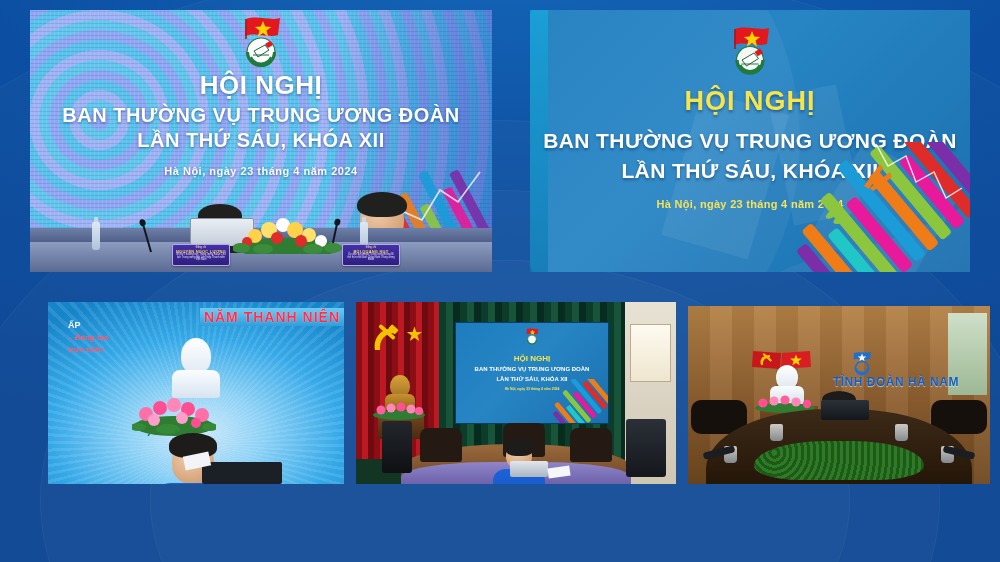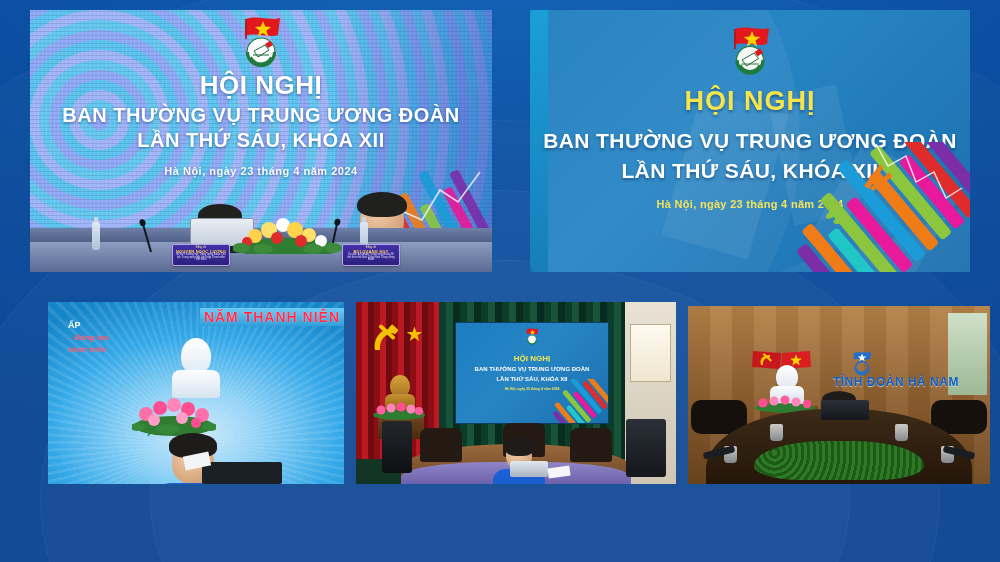--- a/index.html
+++ b/index.html
@@ -448,21 +448,21 @@
         <ellipse cx="60" cy="78" rx="7" ry="3.4" transform="rotate(-20 60 78)"></ellipse>
       </g>
     </svg>
   </div>
 
   <div class="tile" id="tile-b1">
     <div class="b1-bg"></div>
     <div class="b1-textL">
       <span>ẤP</span>
       <span class="it">– Đảng tạo</span>
-      <span class="it">hành triển</span>
+      <span class="it">trực triển</span>
     </div>
     <div class="b1-banner">NĂM THANH NIÊN</div>
 
     <div class="bust" style="left:50%; top:36px;">
       <div class="bust-head"></div>
       <div class="bust-body"></div>
     </div>
 
     <svg class="podium-flowers" style="left:84px; top:94px;" viewBox="0 0 84 40">
       <ellipse cx="42" cy="30" rx="40" ry="10" fill="#2e7d32"></ellipse>

